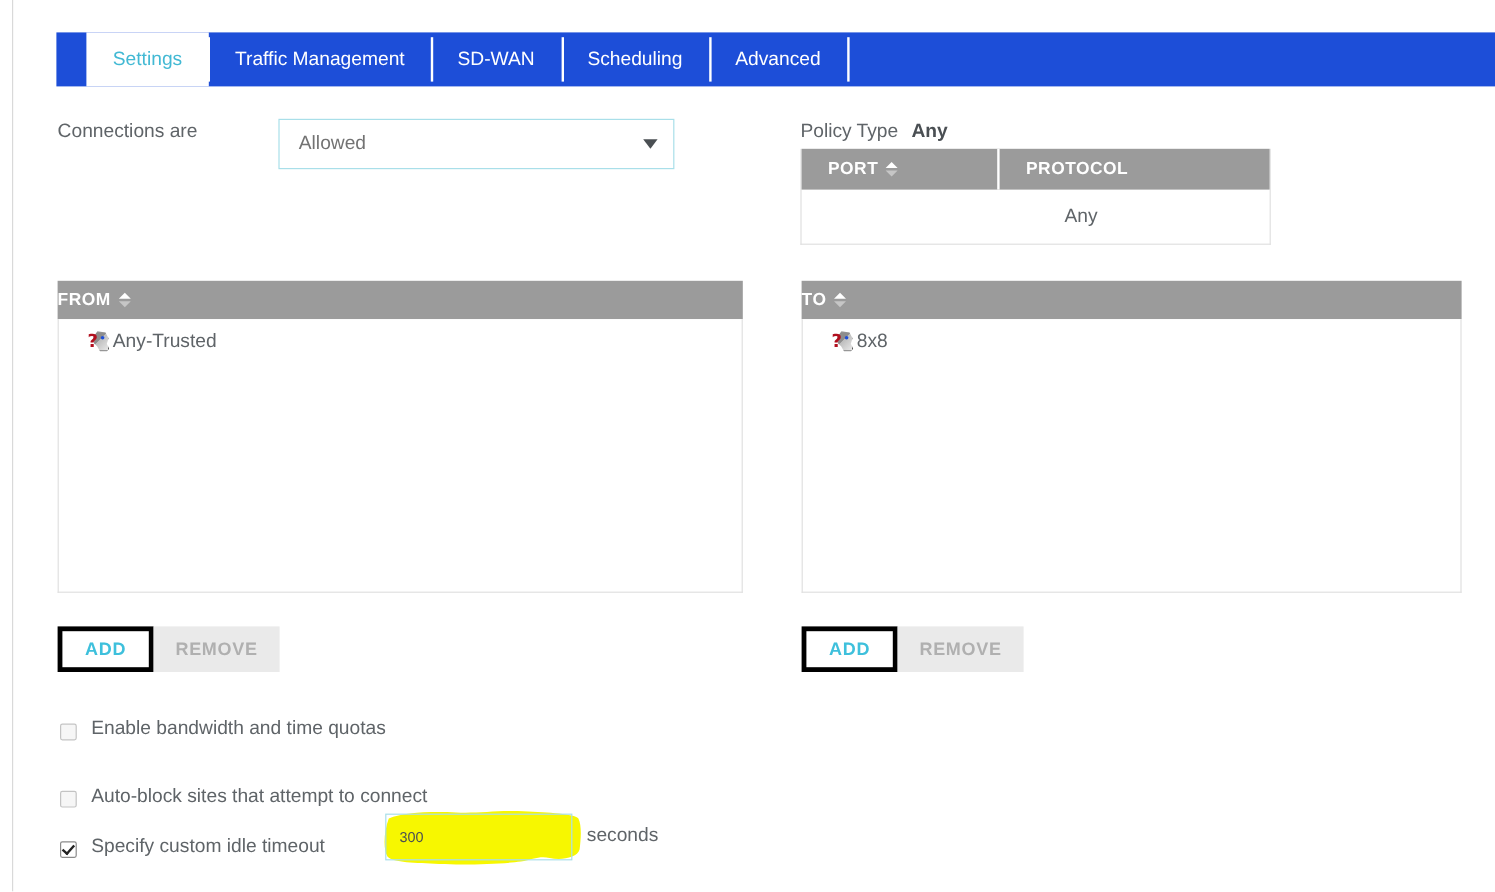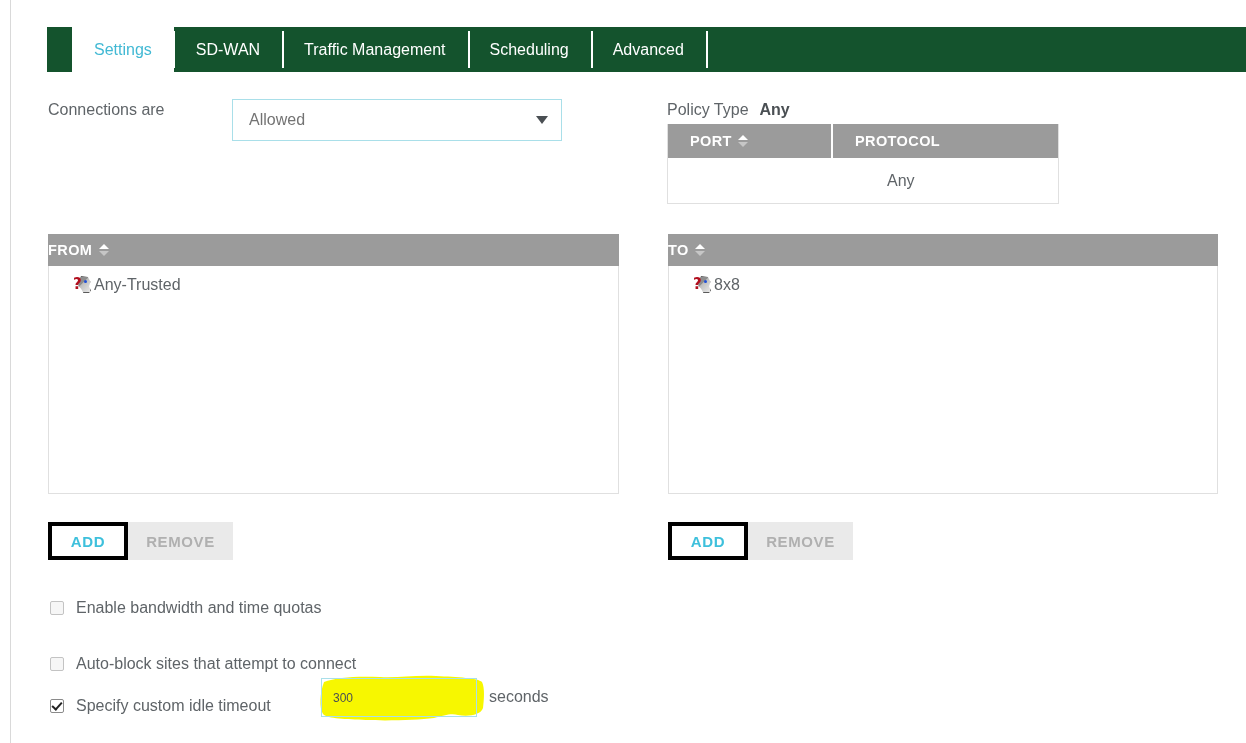--- a/index.html
+++ b/index.html
@@ -25,21 +25,21 @@
     background: #d9d9d9;
   }
 
   
   .tabbar {
     position: absolute;
     left: 47px;
     top: 27px;
     width: 1199px;
     height: 45px;
-    background: #14532d;
+    background: #1d4ed8;
     display: flex;
     align-items: stretch;
   }
   .tab {
     position: relative;
     display: flex;
     align-items: center;
     justify-content: center;
     color: #ffffff;
     font-size: 16px;
@@ -288,21 +288,21 @@
     color: #b0b0b0;
     cursor: default;
   }
   .bg-left  { left: 48px;  top: 522px; }
   .bg-right { left: 668px; top: 522px; }
 
   
   .cb-row {
     position: absolute;
     display: flex;
-    align-items: center;
+    align-items: flex-end;
     left: 50px;
   }
   .cb {
     width: 14px;
     height: 14px;
     border: 1px solid #c3c3c3;
     background: #f6f6f6;
     border-radius: 2px;
     box-sizing: border-box;
     position: relative;
@@ -375,24 +375,24 @@
 </head>
 <body>
 
 <div class="left-rule"></div>
 
 <div class="tabbar">
   <div class="tab active">
     <span>Settings</span>
   </div>
   <div class="tab">
+    <span>Traffic Management</span>
+  </div>
+  <div class="tab">
     <span>SD-WAN</span>
-  </div>
-  <div class="tab">
-    <span>Traffic Management</span>
   </div>
   <div class="tab">
     <span>Scheduling</span>
   </div>
   <div class="tab">
     <span>Advanced</span>
   </div>
   <div class="tab-filler"></div>
 </div>
 

